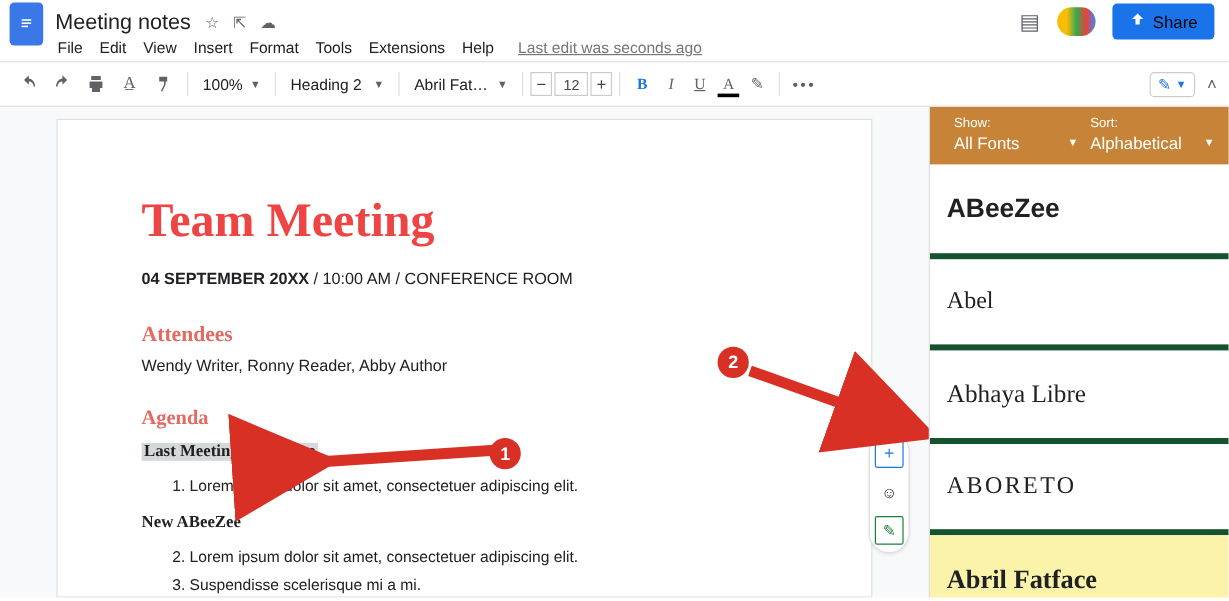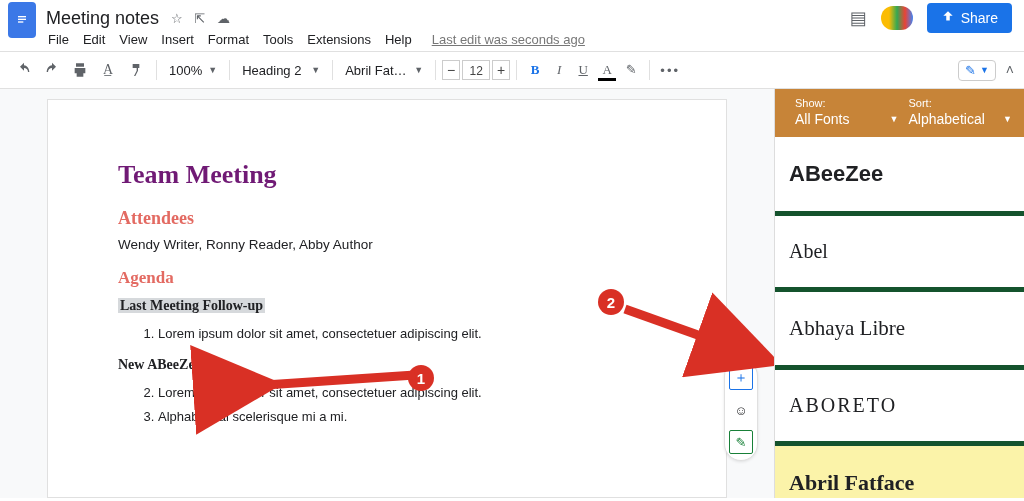--- a/index.html
+++ b/index.html
@@ -6,21 +6,21 @@
   body { font-family: Arial, "Helvetica Neue", sans-serif; font-size: 13px; color: #202124; width: 1024px; height: 501px; overflow: hidden; background: #fff; }
   
   .titlebar { display: flex; align-items: center; padding: 4px 12px 0 8px; height: 32px; }
   .doc-icon { width: 28px; height: 36px; background: #3b78e7; border-radius: 4px; margin-right: 10px; margin-top:4px; display:flex; align-items:center; justify-content:center;}
   .doc-icon svg { width:16px; height:16px; }
   .title-text { font-size: 18px; color: #202124; margin-right: 8px; }
   .title-icons span { margin: 0 4px; color:#5f6368; cursor:pointer; }
   .right-icons { margin-left: auto; display:flex; align-items:center; gap:14px;}
   .right-icons .comment { font-size:18px; color:#5f6368;}
   .meet-badge { display:inline-flex; width:32px; height:24px; border-radius:14px; background:linear-gradient(90deg,#fbbc04 25%,#34a853 50%,#ea4335 75%,#4285f4 100%); align-items:center; justify-content:center;}
-  .share-btn { background:#1a73e8; color:#ffffff; border:none; border-radius:4px; padding:7px 14px; font-size:14px; display:flex; align-items:flex-start; gap:6px; cursor:pointer;}
+  .share-btn { background:#1a73e8; color:#000000; border:none; border-radius:4px; padding:7px 14px; font-size:14px; display:flex; align-items:flex-start; gap:6px; cursor:pointer;}
   .share-btn svg{width:14px;height:14px;fill:#fff;}
   
   .menubar { display:flex; align-items:center; padding:0 8px 4px 48px; font-size:13px; color:#202124;}
   .menubar .item{ margin-right:14px; cursor:pointer;}
   .menubar .last-edit{ color:#777; text-decoration:underline; margin-left:6px;}
   
   .toolbar { border-top:1px solid #e0e0e0; border-bottom:1px solid #e0e0e0; height:38px; display:flex; align-items:center; padding:0 10px; color:#444; position:relative;}
   .tool { margin:0 4px; display:inline-flex; align-items:center; justify-content:center; min-width:20px; height:24px; cursor:pointer; color:#5f6368;}
   .tool svg{width:16px;height:16px;fill:#5f6368;}
   .sep{ width:1px; height:20px; background:#e0e0e0; margin:0 6px;}
@@ -38,25 +38,25 @@
   .fmt-hl{ position:relative; color:#5f6368;}
   .more-dots{ letter-spacing:2px; color:#5f6368;}
   .toolbar-right{ position:absolute; right:10px; display:flex; align-items:center; gap:10px;}
   .pen-box{ border:1px solid #ccc; border-radius:4px; padding:2px 6px; display:flex; align-items:center; gap:4px; color:#1a73e8;}
   .pen-box .caret{font-size:9px;}
   .chev-up{ font-size:14px; color:#5f6368; cursor:pointer;}
   
   .body-area{ display:flex; height:calc(501px - 32px - 22px - 38px); background:#f8f9fa;}
   .doc-canvas{ flex:1; display:flex; justify-content:center; overflow:hidden; position:relative;}
   .page{ width:680px; background:#fff; margin-top:10px; border:1px solid #e0e0e0; padding:60px 70px 30px 70px; position:relative;}
-  .team-title{ font-family:Georgia, "Times New Roman", serif; font-weight:bold; font-size:26px; color:#701a75; margin-bottom:18px;}
+  .team-title{ font-family:Georgia, "Times New Roman", serif; font-weight:bold; font-size:40px; color:#ef4444; margin-bottom:18px;}
   .date-line{ font-size:13.5px; margin-bottom:28px;}
   .date-line .bold{ font-weight:bold;}
   .section-h{ font-family:Georgia,serif; font-size:18px; font-weight:bold; color:#e36a62; margin-bottom:8px;}
-  .attendee-line{ font-size:13.5px; margin-bottom:16px;}
+  .attendee-line{ font-size:13.5px; margin-bottom:26px;}
   .agenda-h{ font-family:Georgia,serif; font-size:17px; font-weight:bold; color:#e36a62; margin-bottom:10px;}
   .sub-h{ font-family:Georgia,serif; font-size:14px; font-weight:bold; margin-bottom:8px;}
   .sub-h.selected{ background:#d6d9dc; display:inline; padding:0 2px;}
   ol { margin-left:40px; font-size:13px; line-height:1.9;}
   
   .float-tools{ position:absolute; right:16px; top:270px; background:#fff; border:1px solid #e0e0e0; border-radius:20px; padding:6px 4px; display:flex; flex-direction:column; gap:8px; align-items:center; box-shadow:0 1px 3px rgba(0,0,0,.1);}
   .float-tools div{ width:24px; height:24px; display:flex; align-items:center; justify-content:center; cursor:pointer;}
   
   .ext-panel{ width:250px; background:#fff; border-left:1px solid #ddd; display:flex; flex-direction:column;}
   .ext-header{ background:#55595c; color:#eee; font-size:13px; font-weight:bold; padding:8px 12px; display:flex; align-items:center;}
@@ -183,31 +183,32 @@
         <span class="caret">▼</span>
       </div>
     <span class="chev-up">˄</span>
   </div>
 </div>
 
 <div class="body-area">
   <div class="doc-canvas">
     <div class="page">
       <div class="team-title">Team Meeting</div>
+      <div class="date-line"><span class="bold">04 SEPTEMBER 20XX</span><span> / 10:00 AM / CONFERENCE ROOM</span></div>
       <div class="section-h">Attendees</div>
       <div class="attendee-line">Wendy Writer, Ronny Reader, Abby Author</div>
       <div class="agenda-h">Agenda</div>
       <div style="margin-bottom:8px;"><span class="sub-h selected">Last Meeting Follow-up</span></div>
       <ol start="1">
         <li>Lorem ipsum dolor sit amet, consectetuer adipiscing elit.</li>
       </ol>
       <div class="sub-h" style="margin-top:10px;">New ABeeZee</div>
       <ol start="2">
         <li>Lorem ipsum dolor sit amet, consectetuer adipiscing elit.</li>
-        <li>Alphabetical scelerisque mi a mi.</li>
+        <li>Suspendisse scelerisque mi a mi.</li>
       </ol>
     </div>
 
     <div class="float-tools">
       <div style="color:#1a73e8;border:1px solid #1a73e8;border-radius:2px;font-size:14px;">＋</div>
       <div>☺</div>
       <div style="color:#188038;border:1px solid #188038;border-radius:2px;">✎</div>
     </div>
 
     <div class="anno" style="left:245px; top:266px;">

